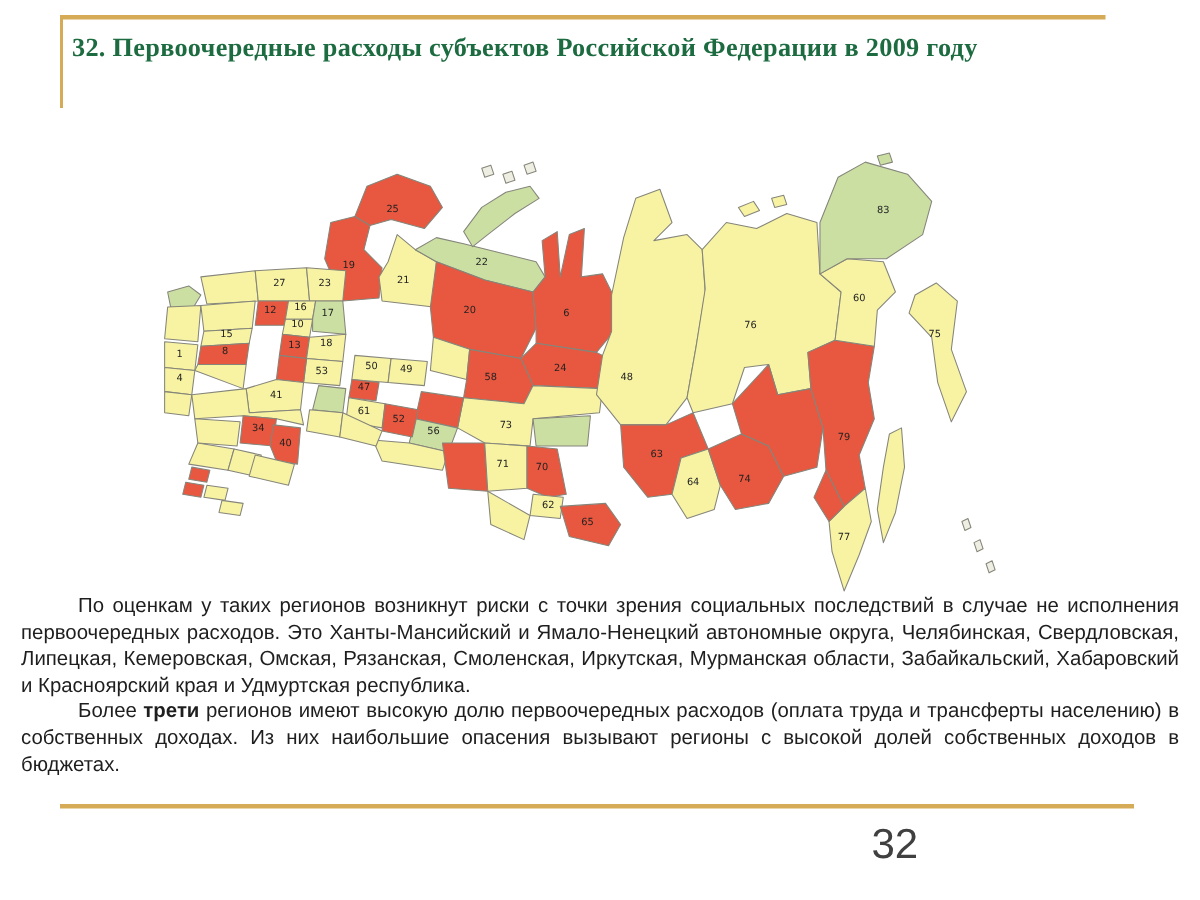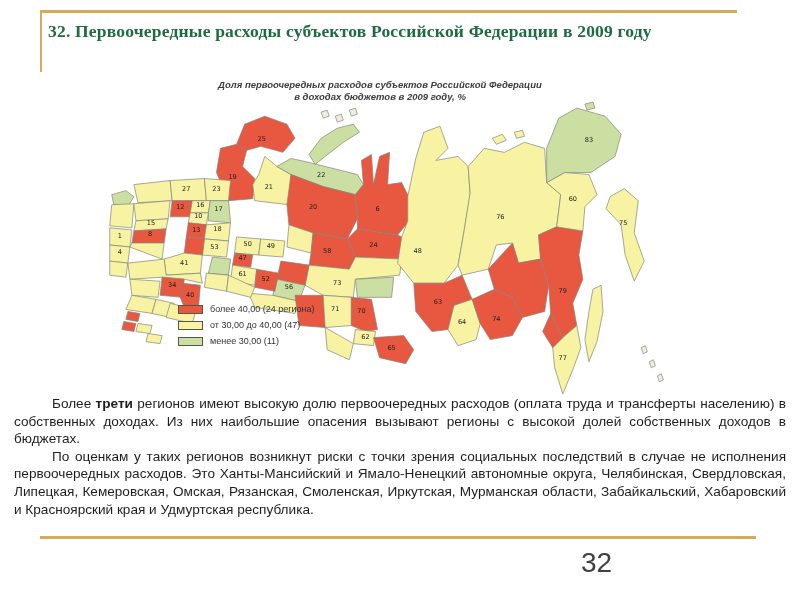--- a/index.html
+++ b/index.html
@@ -28,24 +28,20 @@
 </style>
 </head>
 <body>
 
 <div class="slide">
   <div class="rule" id="top-rule"></div>
   <div class="rule" id="left-rule"></div>
 
   <div class="title">32. Первоочередные расходы субъектов Российской Федерации в 2009 году</div>
 
-  <div class="map-title">
-    <div>Доля первоочередных расходов субъектов Российской Федерации</div>
-    <div>в доходах бюджетов в 2009 году, %</div>
-  </div>
 
   <svg id="map-svg" viewBox="0 0 680 300">
       <polygon points="4,98 18,94 26,100 20,110 6,108" fill="#cbdfa3"></polygon>
       <polygon points="128,48 136,28 156,20 178,28 186,42 174,56 152,50 138,54" fill="#e8573f"></polygon>
       <polygon points="112,52 128,48 138,54 134,70 146,82 144,102 120,104 108,76" fill="#e8573f"></polygon>
       <polygon points="150,78 156,60 168,70 182,78 180,108 146,104 144,88" fill="#f7f3a3"></polygon>
       <polygon points="168,70 182,62 200,66 224,72 248,78 254,88 246,98 214,90 182,78" fill="#cbdfa3"></polygon>
       <polygon points="200,58 212,42 228,32 244,28 250,36 234,46 216,60 206,68" fill="#cbdfa3"></polygon>
       <polygon points="212,16 218,14 220,20 214,22" fill="#eeeee2"></polygon>
       <polygon points="226,20 232,18 234,24 228,26" fill="#eeeee2"></polygon>
@@ -164,35 +160,21 @@
       <text x="390" y="122" class="map-label">76</text>
       <text x="352" y="226" class="map-label">64</text>
       <text x="386" y="224" class="map-label">74</text>
       <text x="452" y="196" class="map-label">79</text>
       <text x="462" y="104" class="map-label">60</text>
       <text x="478" y="46" class="map-label">83</text>
       <text x="512" y="128" class="map-label">75</text>
       <text x="452" y="262" class="map-label">77</text>
     </svg>
 
-  <div class="legend" id="legend">
-      <div class="legend-row">
-        <div class="legend-swatch" style="background: rgb(232, 87, 63);"></div>
-        <div class="legend-label">более 40,00  (24 региона)</div>
-      </div>
-      <div class="legend-row">
-        <div class="legend-swatch" style="background: rgb(247, 243, 163);"></div>
-        <div class="legend-label">от 30,00 до 40,00  (47)</div>
-      </div>
-      <div class="legend-row">
-        <div class="legend-swatch" style="background: rgb(203, 223, 163);"></div>
-        <div class="legend-label">менее 30,00  (11)</div>
-      </div>
-    </div>
 
   <div class="body-text">
+    <p>По оценкам у таких регионов возникнут риски с точки зрения социальных последствий в случае не исполнения первоочередных расходов. Это Ханты-Мансийский и Ямало-Ненецкий автономные округа, Челябинская, Свердловская, Липецкая, Кемеровская, Омская, Рязанская, Смоленская, Иркутская, Мурманская области, Забайкальский, Хабаровский и Красноярский края и Удмуртская республика.</p>
     <p><span>Более </span><b>трети</b><span> регионов имеют высокую долю первоочередных расходов (оплата труда и трансферты населению) в собственных доходах. Из них наибольшие опасения вызывают регионы с высокой долей собственных доходов в бюджетах.</span></p>
-    <p>По оценкам у таких регионов возникнут риски с точки зрения социальных последствий в случае не исполнения первоочередных расходов. Это Ханты-Мансийский и Ямало-Ненецкий автономные округа, Челябинская, Свердловская, Липецкая, Кемеровская, Омская, Рязанская, Смоленская, Иркутская, Мурманская области, Забайкальский, Хабаровский и Красноярский края и Удмуртская республика.</p>
   </div>
 
   <div class="rule" id="bottom-rule"></div>
   <div class="page-number">32</div>
 </div>
 
 </body></html>

